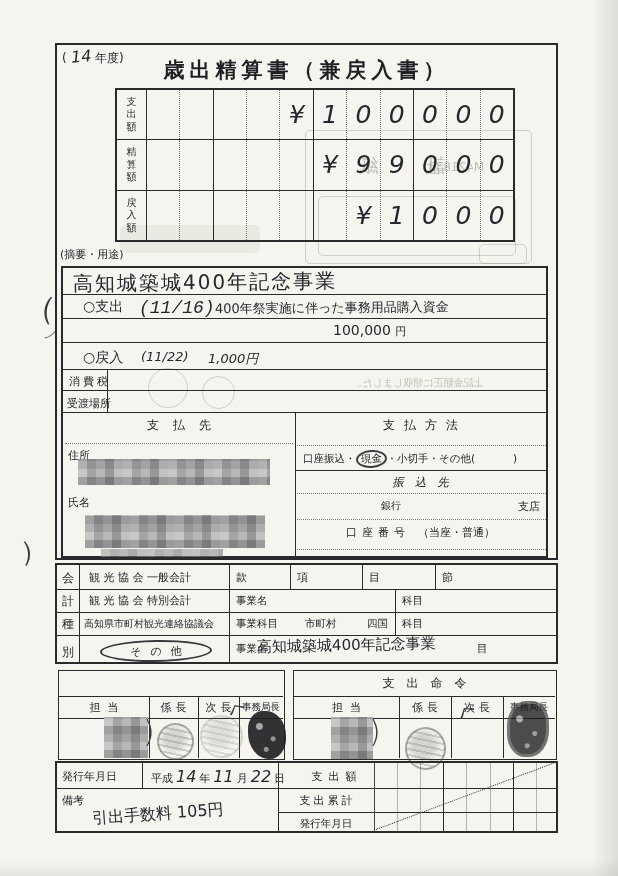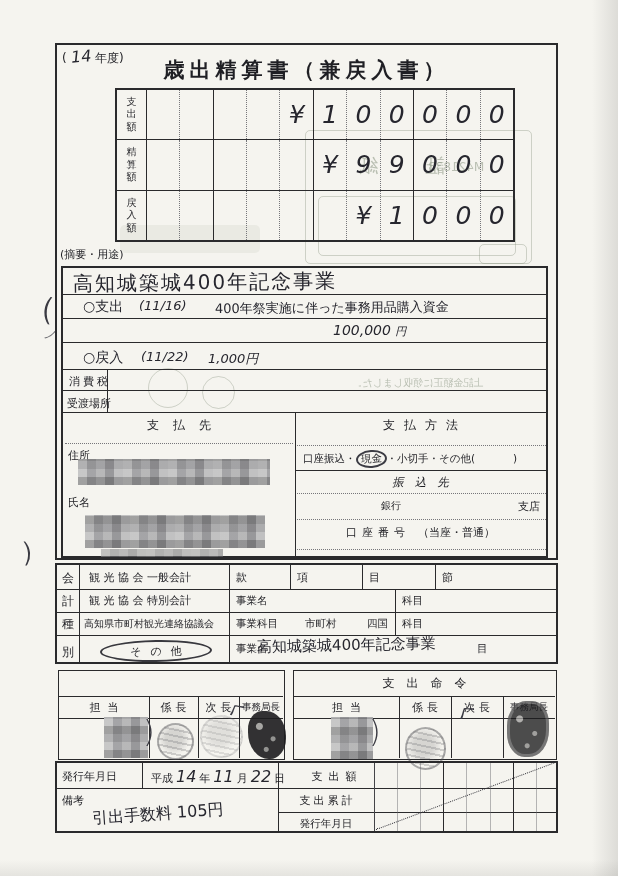--- a/index.html
+++ b/index.html
@@ -134,23 +134,23 @@
     <div class="vl" style="left:232px;top:144px;height:144px;"></div>
     <div class="hld" style="left:2px;top:175px;width:228px;"></div>
     <div class="hld" style="left:234px;top:177px;width:249px;"></div>
     <div class="hl" style="left:232px;top:202px;width:251px;"></div>
     <div class="hld" style="left:234px;top:225px;width:249px;"></div>
     <div class="hld" style="left:234px;top:251px;width:249px;"></div>
     <div class="hld" style="left:234px;top:281px;width:249px;"></div>
 
     <div class="hw" style="left:10px;top:1px;font-size:20px;letter-spacing:2px;transform:rotate(-0.6deg);">高知城築城400年記念事業</div>
     <div class="hw" style="left:20px;top:30px;font-size:14px;">○支出</div>
-    <div class="hw" style="left:76px;top:30px;font-size:13px;font-style:italic;">(11/16)</div>
+    <div class="hw" style="left:76px;top:30px;font-size:18px;font-style:italic;font-family:Liberation Mono, monospace;">(11/16)</div>
     <div class="hw" style="left:152px;top:31px;font-size:13px;transform:rotate(-0.5deg);">400年祭実施に伴った事務用品購入資金</div>
-    <div class="hw" style="left:270px;top:54px;font-size:14px;font-style:italic;"><span>100,000</span> <span style="font-size:11px;">円</span></div>
+    <div class="hw" style="left:270px;top:54px;font-size:14px;"><span>100,000</span> <span style="font-size:11px;">円</span></div>
     <div class="hw" style="left:20px;top:81px;font-size:14px;">○戻入</div>
     <div class="hw" style="left:78px;top:81px;font-size:13px;font-style:italic;">(11/22)</div>
     <div class="hw" style="left:145px;top:82px;font-size:13px;font-style:italic;">1,000円</div>
     <div class="t" style="left:6px;top:106px;font-size:11px;letter-spacing:3px;">消費税</div>
     <div class="t" style="left:4px;top:128px;font-size:11px;">受渡場所</div>
 
     <div class="t" style="left:0;top:149px;width:232px;text-align:center;font-size:12px;letter-spacing:14px;padding-left:14px;box-sizing:border-box;">支払先</div>
     <div class="t" style="left:5px;top:180px;font-size:11px;">住所</div>
     <div class="mosaic" style="left:15px;top:191px;width:192px;height:26px;"></div>
     <div class="t" style="left:5px;top:227px;font-size:11px;">氏名</div>

